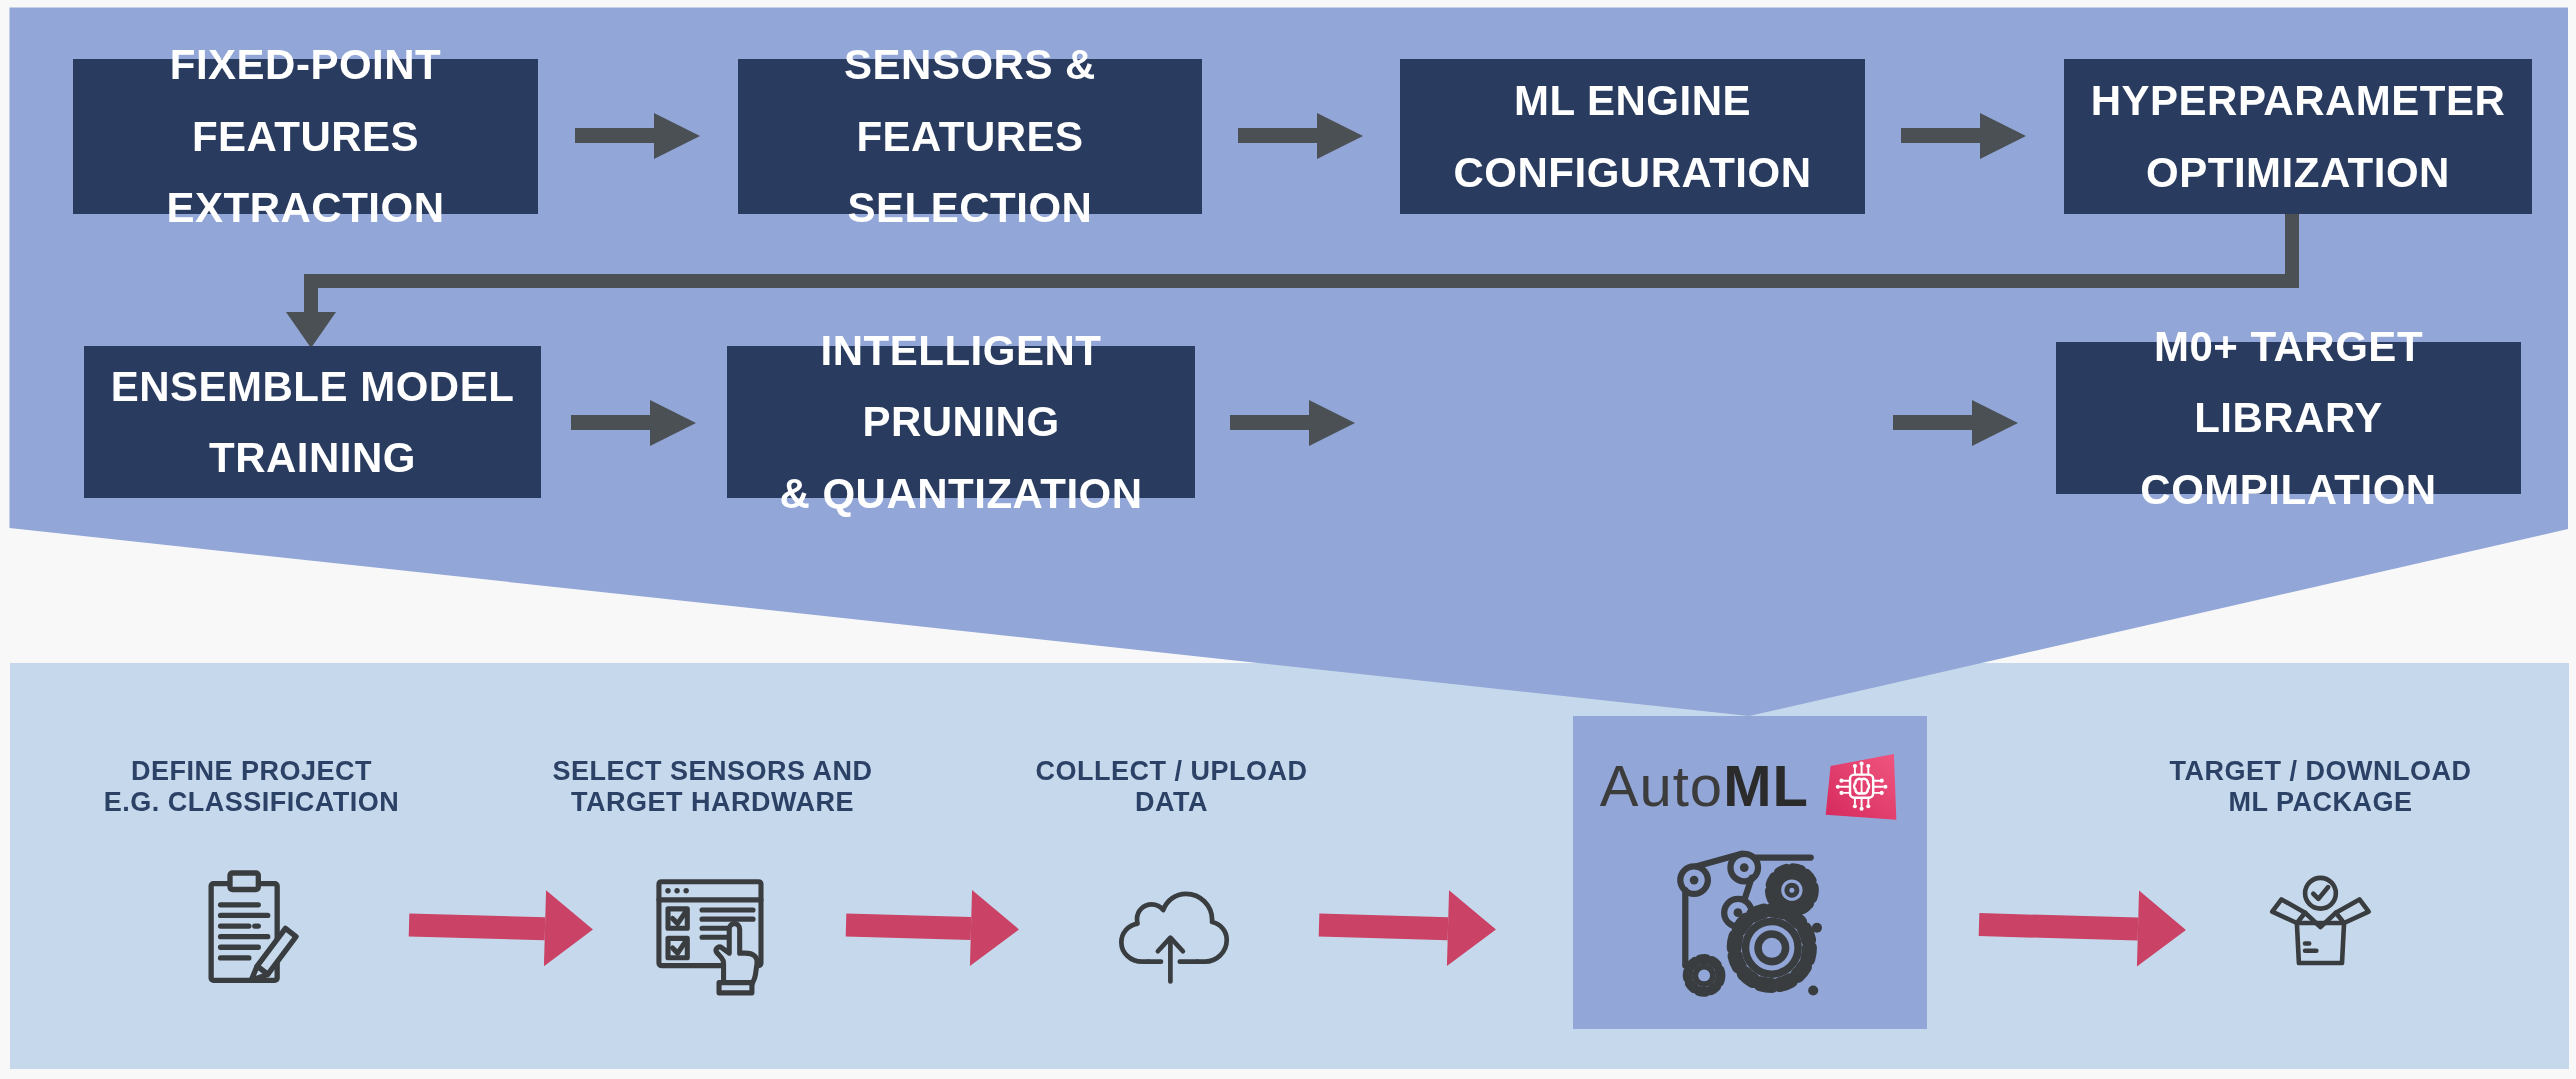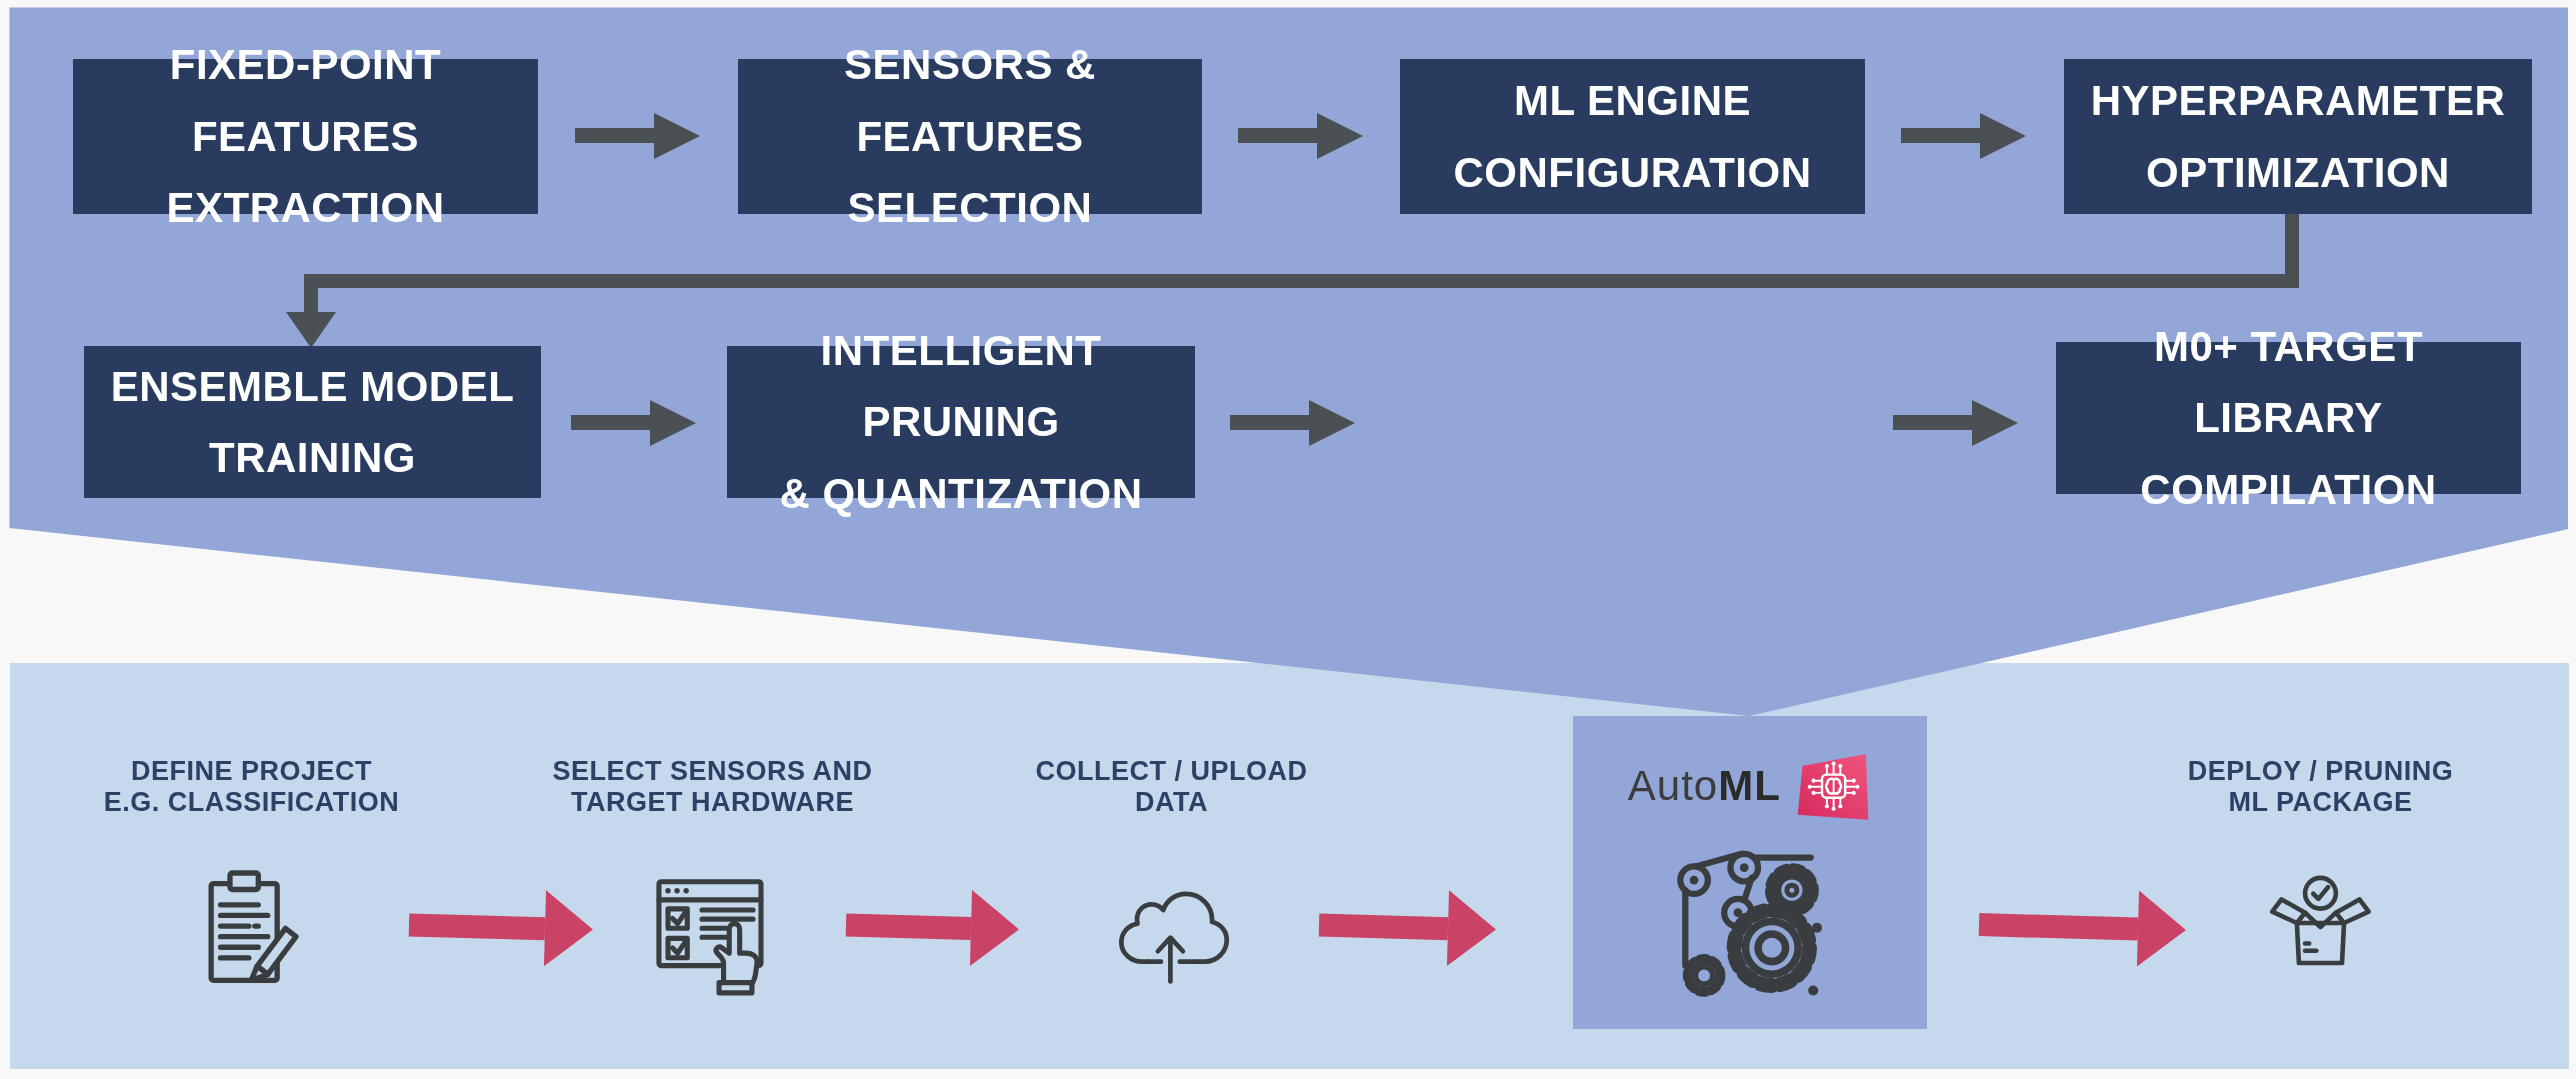--- a/index.html
+++ b/index.html
@@ -49,21 +49,21 @@
   .step-label{position:absolute; z-index:4; width:437px; text-align:center;
     color:var(--label-navy); font-weight:700; font-size:27px; line-height:1.16; letter-spacing:0.5px;}
   .step-label span{display:block;}
   .step-icon{position:absolute; z-index:4; color:var(--icon-dark);}
   .step-icon svg{display:block; width:100%; height:100%;}
 
   
   .automl-box{position:absolute; z-index:4; left:1573px; top:716px; width:354px; height:313px;
     background:var(--mid-blue); display:flex; flex-direction:column; align-items:center;}
   .brand-row{display:flex; align-items:center; gap:13.3px; margin-top:28.5px; height:82px;}
-  .brand-text{font-size:42px; letter-spacing:1px; color:var(--brand-dark);}
+  .brand-text{font-size:58px; letter-spacing:1px; color:var(--brand-dark);}
   .brand-text .bold{font-weight:700; color:var(--brand-darker);}
   .brand-badge{width:78px; height:74px;}
   .machine-icon{width:169px; height:163px; margin-top:13.3px; color:var(--icon-dark);}
   .machine-icon svg{width:100%; height:100%;}
 </style>
 </head>
 <body>
 
 <div class="canvas">
 
@@ -137,21 +137,21 @@
   </div>
   <div class="step-label" style="left:494px;  top:756px;">
     <span>SELECT SENSORS AND</span>
     <span>TARGET HARDWARE</span>
   </div>
   <div class="step-label" style="left:953px; top:756px;">
     <span>COLLECT / UPLOAD</span>
     <span>DATA</span>
   </div>
   <div class="step-label" style="left:2102px; top:756px;">
-    <span>DEPLOY / PRUNING</span>
+    <span>TARGET / DOWNLOAD</span>
     <span>ML PACKAGE</span>
   </div>
 
   <div class="step-icon" style="left:197px; top:867px; width:112px; height:124px;">
     <svg viewBox="0 0 95 105" fill="none" stroke="currentColor" stroke-width="4.5" stroke-linecap="round" stroke-linejoin="round">
       <rect x="12" y="14" width="56" height="82" rx="2"></rect>
       <rect x="28" y="5" width="24" height="14" rx="2" style="fill:var(--light-blue)"></rect>
       <path d="M20 32 H52 M20 41 H60 M20 50 H44 M49 50 h3 M20 59 H60 M20 68 H52 M20 77 H44"></path>
       <path d="M51 84 L75 52 L84 59 L60 91 Z" style="fill:var(--light-blue)"></path>
       <path d="M51 84 L60 91 L46 96 Z" style="fill:var(--light-blue)"></path>

